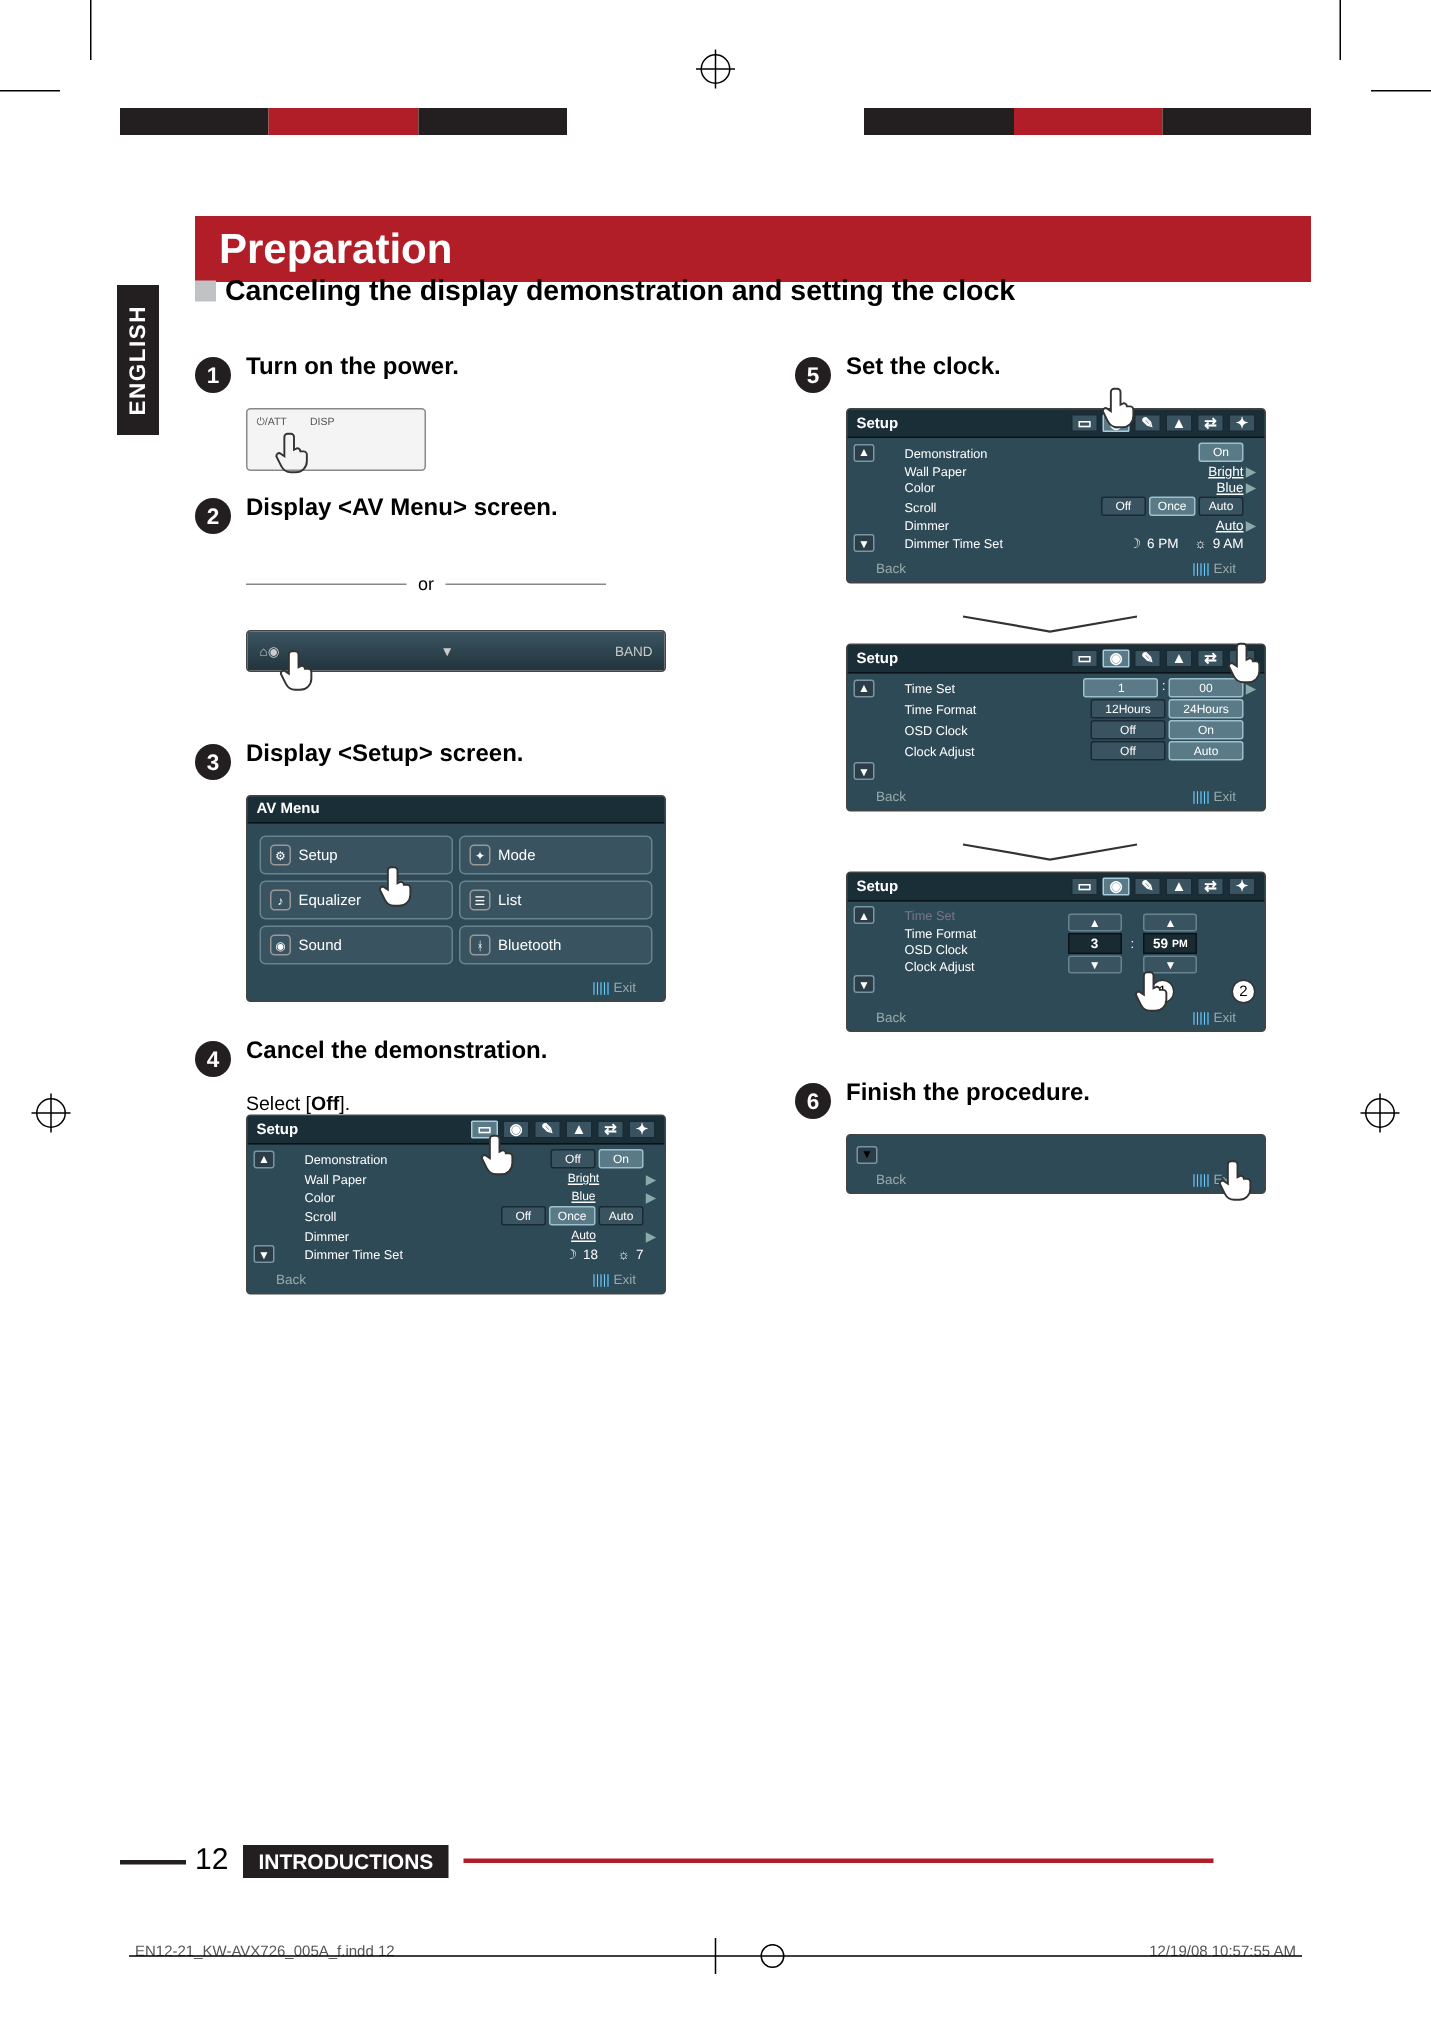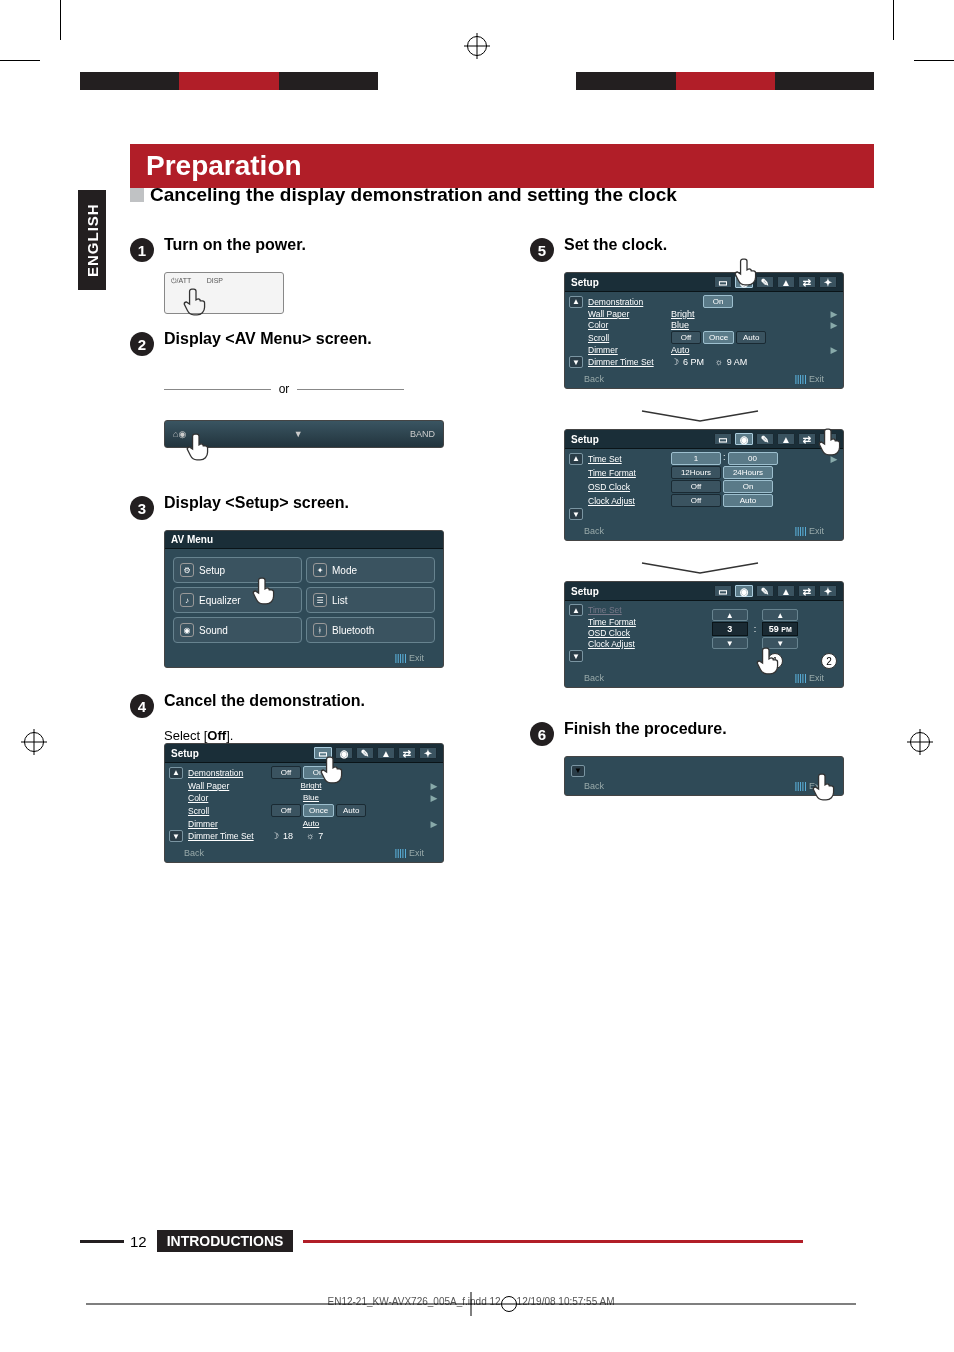--- a/index.html
+++ b/index.html
@@ -101,22 +101,22 @@
     border-bottom:1px solid #0a1418;display:flex;align-items:center;justify-content:space-between;
   }
   .ts-tabs{display:flex;gap:3px;}
   .ts-tab{
     width:18px;height:12px;background:#3a5360;border:1px solid #1a2a33;border-radius:1px;
     display:flex;align-items:center;justify-content:center;
   }
   .ts-tab.active{background:#5a7a88;border-color:#aaccdd;}
   .ts-body{padding:2px 4px 3px;min-height:70px;position:relative;}
   .ts-row{display:flex;align-items:center;margin:1px 0;}
-  .ts-label{flex:0 0 88px;text-decoration:underline;padding-left:5px;font-size:8.5px;}
-  .ts-val{flex:1;display:flex;gap:2px;justify-content:flex-start;}
+  .ts-label{flex:0 0 88px;padding-left:20px;font-size:8.5px;}
+  .ts-val{flex:1;display:flex;gap:2px;justify-content:flex-end;}
   .ts-pill{
     background:#3a5360;border:1px solid #1a2a33;border-radius:2px;
     padding:0 5px;font-size:8px;line-height:11px;min-width:30px;text-align:center;
   }
   .ts-pill.sel{background:#5a7a88;border-color:#9dbfce;}
   .ts-pill.wide{min-width:80px;}
   .ts-pill.mid{min-width:50px;}
   .ts-arrow{flex:0 0 10px;text-align:center;color:#8aa;}
   .ts-footer{
     display:flex;justify-content:space-between;padding:2px 19px 4px;
@@ -146,30 +146,30 @@
 
   .circle-badge{
     width:16px;height:16px;border:1px solid #333;border-radius:50%;
     display:inline-flex;align-items:center;justify-content:center;
     font-size:10px;background:#fff;color:#000;
   }
 
   .page-footer{
     position:absolute;left:130px;bottom:100px;display:flex;align-items:center;gap:10px;
   }
-  .page-num{font-size:15px;}
+  .page-num{font-size:20px;}
   .sect-chip{
     background:#231f20;color:#fff;padding:3px 10px;font-size:14px;font-weight:bold;
   }
   .footer-rule{height:3px;background:#b11e28;flex:1;width:500px;}
   .footer-rule-thin{position:absolute;left:80px;height:3px;width:44px;background:#231f20;bottom:109px;}
 
   .meta-line{
-    position:absolute;left:90px;right:102px;bottom:40px;
-    display:flex;justify-content:center;font-size:10px;color:#555;
+    position:absolute;left:90px;right:90px;bottom:40px;
+    display:flex;justify-content:space-between;font-size:10px;color:#555;
   }
 
   .bar-strip{
     width:280px;height:28px;border:1px solid #444;border-radius:3px;
     background:linear-gradient(#3a5562,#22343d);
     display:flex;align-items:center;justify-content:space-between;
     padding:0 8px;color:#ccc;font-size:9px;
   }
 
   .time-stepper{

